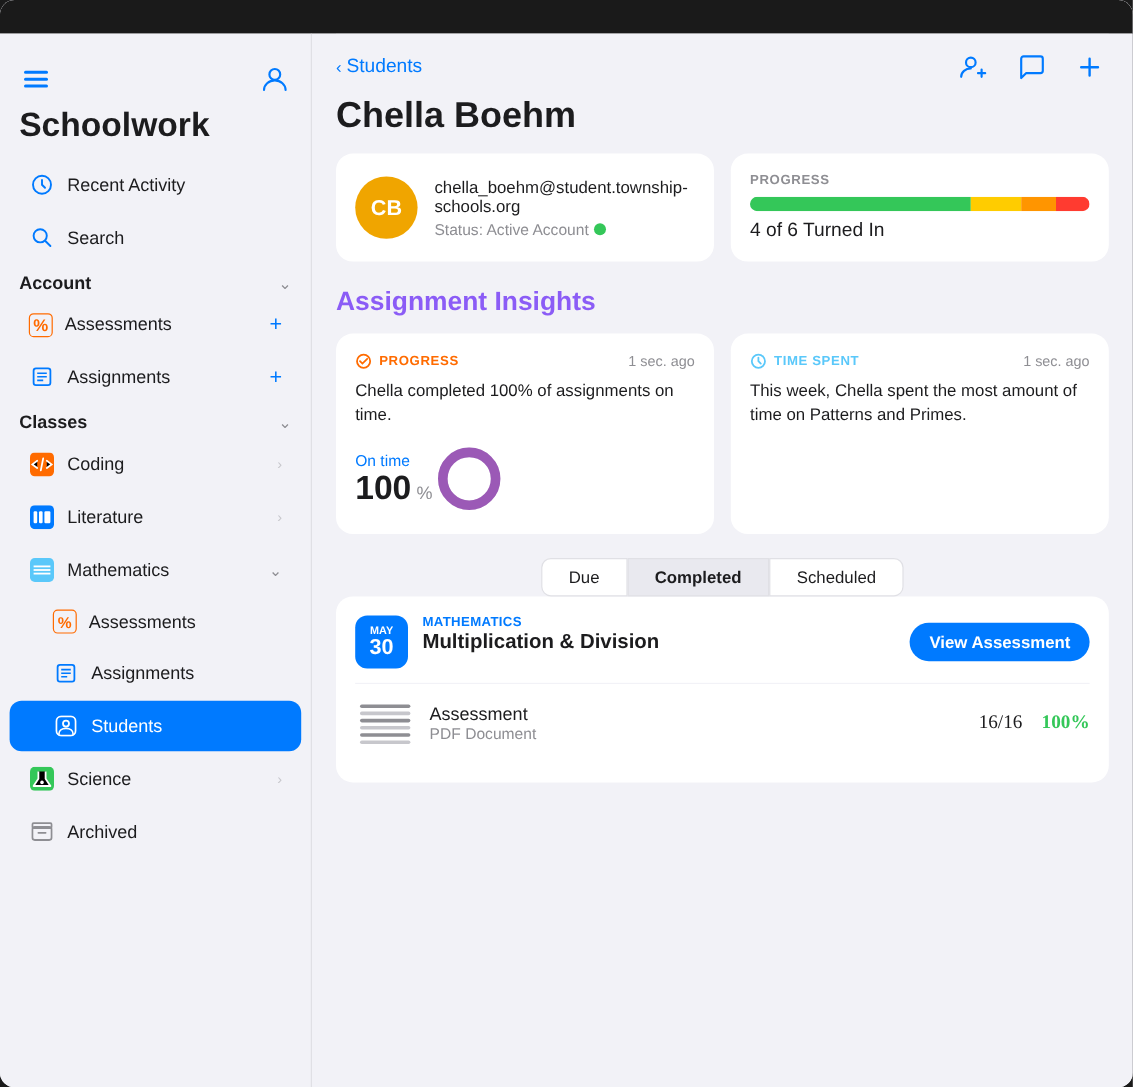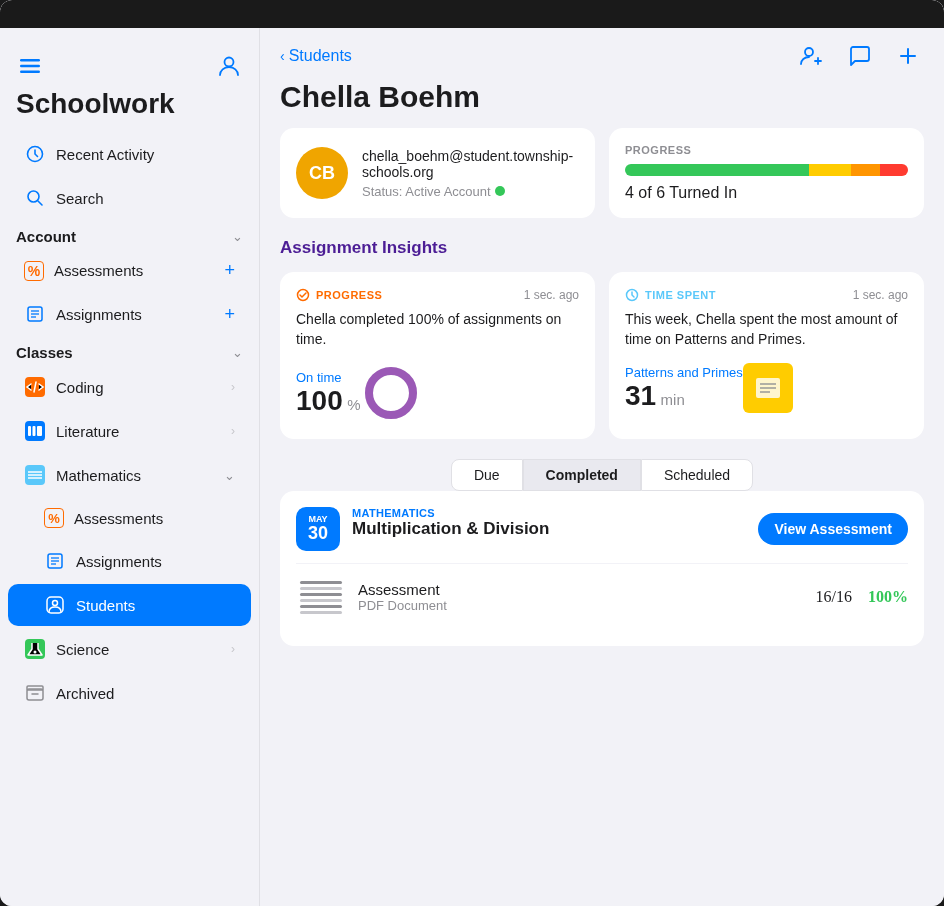--- a/index.html
+++ b/index.html
@@ -269,23 +269,23 @@
       background: #ff3b30;
       flex: 0 0 10%;
     }
     .progress-turned-in {
       font-size: 16px;
       font-weight: 400;
       color: #1c1c1e;
     }
 
     .section-title {
-      font-size: 17px;
+      font-size: 22px;
       font-weight: 700;
-      color: #4c1d95;
+      color: #8b5cf6;
       margin-bottom: 14px;
     }
     .insights-row {
       display: flex;
       gap: 14px;
       margin-bottom: 20px;
     }
     .insight-card {
       background: white;
       border-radius: 14px;
@@ -753,37 +753,20 @@
             <div class="insight-badge-label insight-badge-time">
               <svg width="14" height="14" viewBox="0 0 14 14" fill="none">
                 <circle cx="7" cy="7" r="5.5" stroke="#5ac8fa" stroke-width="1.5"></circle>
                 <path d="M7 4v3l2 2" stroke="#5ac8fa" stroke-width="1.5" stroke-linecap="round"></path>
               </svg>
               <span>TIME SPENT</span>
             </div>
             <span class="insight-time-ago">1 sec. ago</span>
           </div>
           <div class="insight-description">This week, Chella spent the most amount of time on Patterns and Primes.</div>
-          <div class="insight-metric-row">
-            <div>
-              <div class="insight-metric-label">Patterns and Primes</div>
-              <div>
-                <span class="insight-metric-value">31</span>
-                <span class="insight-metric-unit">min</span>
-              </div>
-            </div>
-            <div class="book-icon-yellow">
-              <svg width="28" height="28" viewBox="0 0 28 28" fill="none">
-                <rect x="2" y="4" width="24" height="20" rx="2" fill="white" opacity="0.8"></rect>
-                <line x1="6" y1="10" x2="22" y2="10" stroke="#999" stroke-width="1.5"></line>
-                <line x1="6" y1="14" x2="22" y2="14" stroke="#999" stroke-width="1.5"></line>
-                <line x1="6" y1="18" x2="16" y2="18" stroke="#999" stroke-width="1.5"></line>
-              </svg>
-            </div>
-          </div>
         </div>
       </div>
 
       <div class="tabs-row">
         <button class="tab-btn">Due</button>
         <button class="tab-btn active">Completed</button>
         <button class="tab-btn">Scheduled</button>
       </div>
 
       <div class="assignment-card">

